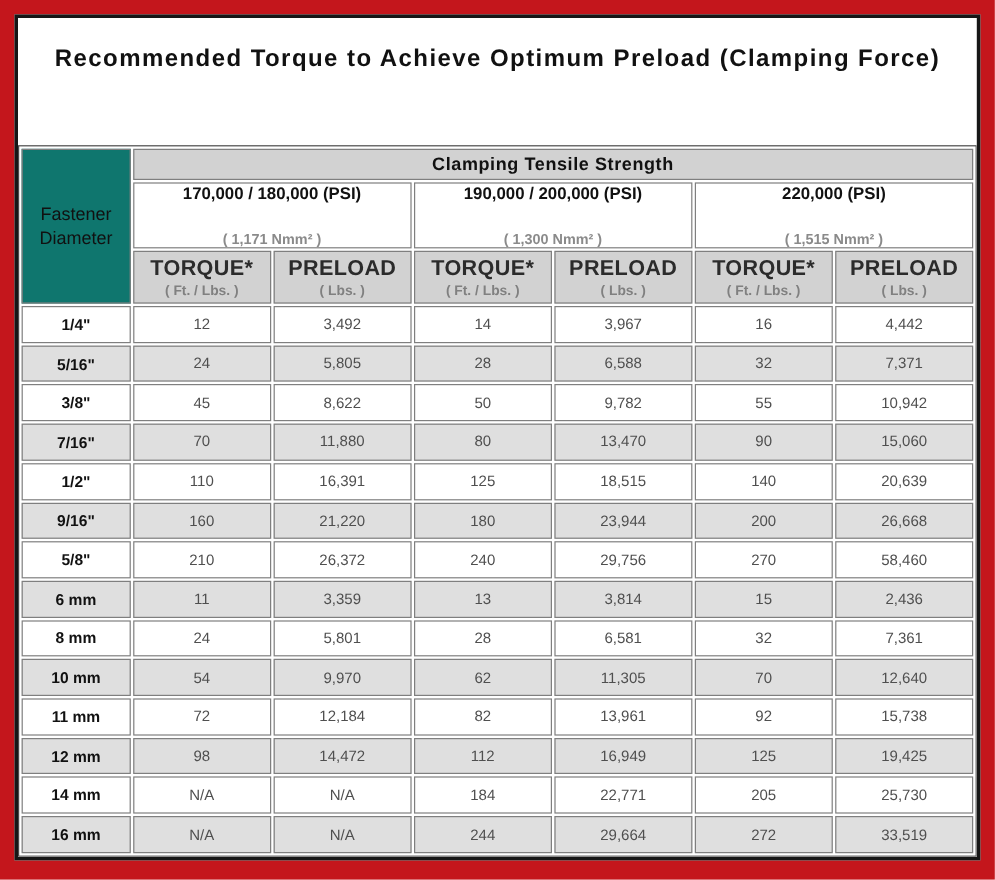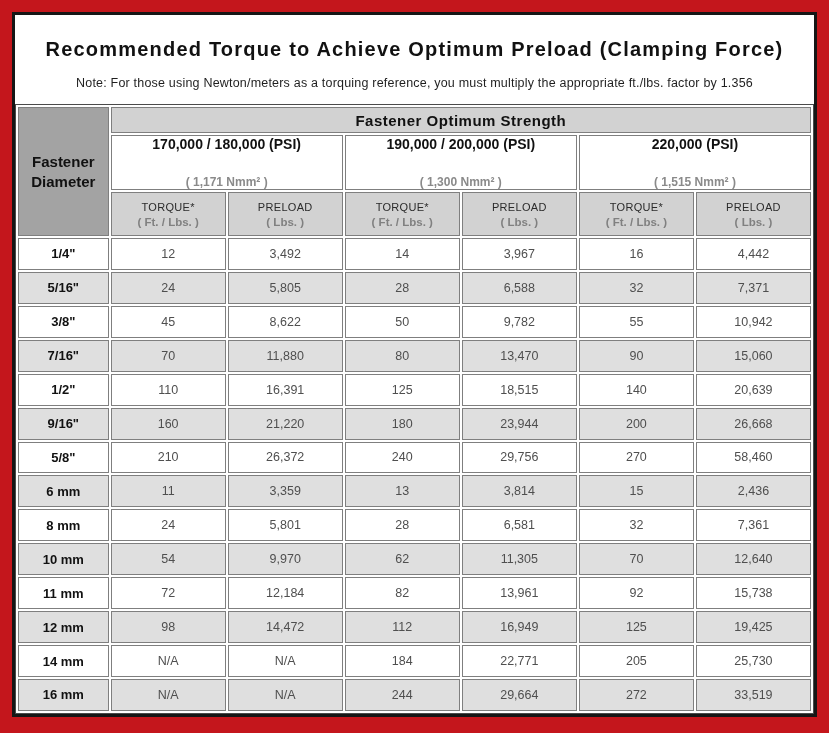--- a/index.html
+++ b/index.html
@@ -12,20 +12,21 @@
     position: absolute; inset: 0;
     background: #C4161C;
     padding: 12px 12px 16px 12px;
   }
   .frame {
     width: 100%; height: 100%;
     background: #FFFFFF;
     border: 3px solid #161616;
     display: flex; flex-direction: column;
     overflow: hidden;
+    gap: 44px;
   }
   .title-block { text-align: center; padding: 20px 6px 8px 6px; }
   .page-title {
     font-weight: bold; font-size: 20px; line-height: 28px;
     letter-spacing: 1.2px; color: #111; margin: 0;
   }
   .page-title sup { font-size: 11px; letter-spacing: 0; }
   .note {
     font-size: 12.5px; color: #1f1f1f; margin: 13px 0 0 0; letter-spacing: 0.2px;
   }
@@ -34,65 +35,64 @@
     border-collapse: separate; border-spacing: 2px;
     table-layout: fixed; background: #FFFFFF;
     border: 1px solid #4a4a4a;
     margin-top: 6px;
   }
   .spec th, .spec td {
     border: 1px solid #7F7F7F; text-align: center;
     vertical-align: middle; padding: 0; overflow: hidden;
   }
   .corner-cell {
-    background: #a3a3a3; vertical-align: bottom;
-    font-weight: bold; font-size: 15px; line-height: 20px;
+    background: #0f766e; vertical-align: bottom;
+    font-weight: normal; font-size: 15px; line-height: 20px;
     color: #111; padding-bottom: 6px;
   }
   .tensile-cell {
     background: #D2D2D2; font-weight: bold; font-size: 15px;
     letter-spacing: 0.5px; color: #111; height: 26px;
   }
   .psi-cell { background: #FFFFFF; height: 44px; }
   .psi-main { font-weight: bold; font-size: 14px; color: #111; }
   .psi-nmm  { font-size: 12px; color: #8a8a8a; margin-top: 23px; }
   .sub-cell { background: #D2D2D2; height: 44px; }
-  .sub-main { font-weight: normal; font-size: 11px; color: #2b2b2b; letter-spacing: 0.3px; }
+  .sub-main { font-weight: bold; font-size: 18px; color: #2b2b2b; letter-spacing: 0.3px; }
   .sub-unit { font-size: 11.5px; color: #808080; margin-top: 3px; }
   .spec tbody td { font-size: 12.5px; color: #4f4f4f; height: 27px; background: #FFFFFF; }
   .spec tbody td.dia { font-weight: bold; color: #111; font-size: 13px; }
   .spec tbody tr:nth-child(even) td { background: #DFDFDF; }
 </style>
 </head>
 <body>
 
 <div class="red-border">
   <div class="frame">
 
     <div class="title-block">
       <div class="page-title">
         <span>Recommended Torque to Achieve Optimum Preload (Clamping Force)</span><br>
       </div>
-      <div class="note">Note: For those using Newton/meters as a torquing reference, you must multiply the appropriate ft./lbs. factor by 1.356</div>
     </div>
 
     <table class="spec">
       <colgroup>
         <col style="width:11.6%">
         <col style="width:14.73%">
           <col style="width:14.73%">
         <col style="width:14.73%">
           <col style="width:14.73%">
         <col style="width:14.73%">
           <col style="width:14.73%">
       </colgroup>
       <thead>
         <tr>
           <td class="corner-cell" rowspan="3">Fastener Diameter</td>
-          <th class="tensile-cell" colspan="6">Fastener Optimum Strength</th>
+          <th class="tensile-cell" colspan="6">Clamping Tensile Strength</th>
         </tr>
         <tr>
           <th class="psi-cell" colspan="2">
             <div class="psi-main">170,000 / 180,000 (PSI)</div>
             <div class="psi-nmm">( 1,171 Nmm² )</div>
           </th>
           <th class="psi-cell" colspan="2">
             <div class="psi-main">190,000 / 200,000 (PSI)</div>
             <div class="psi-nmm">( 1,300 Nmm² )</div>
           </th>

